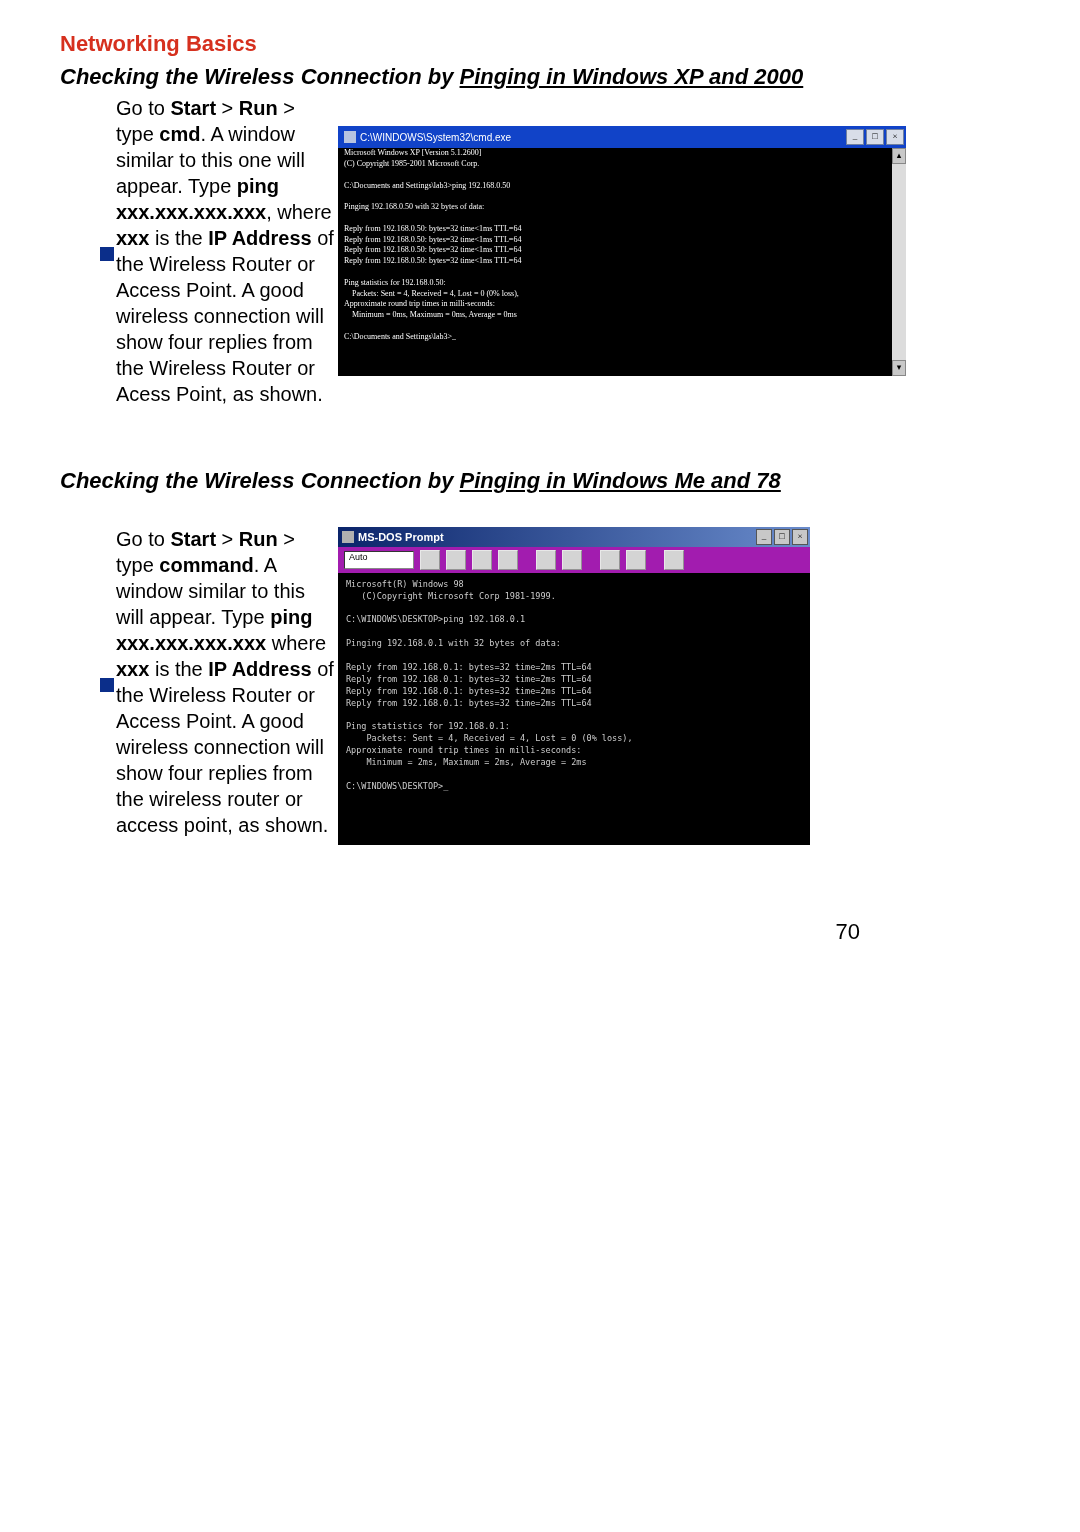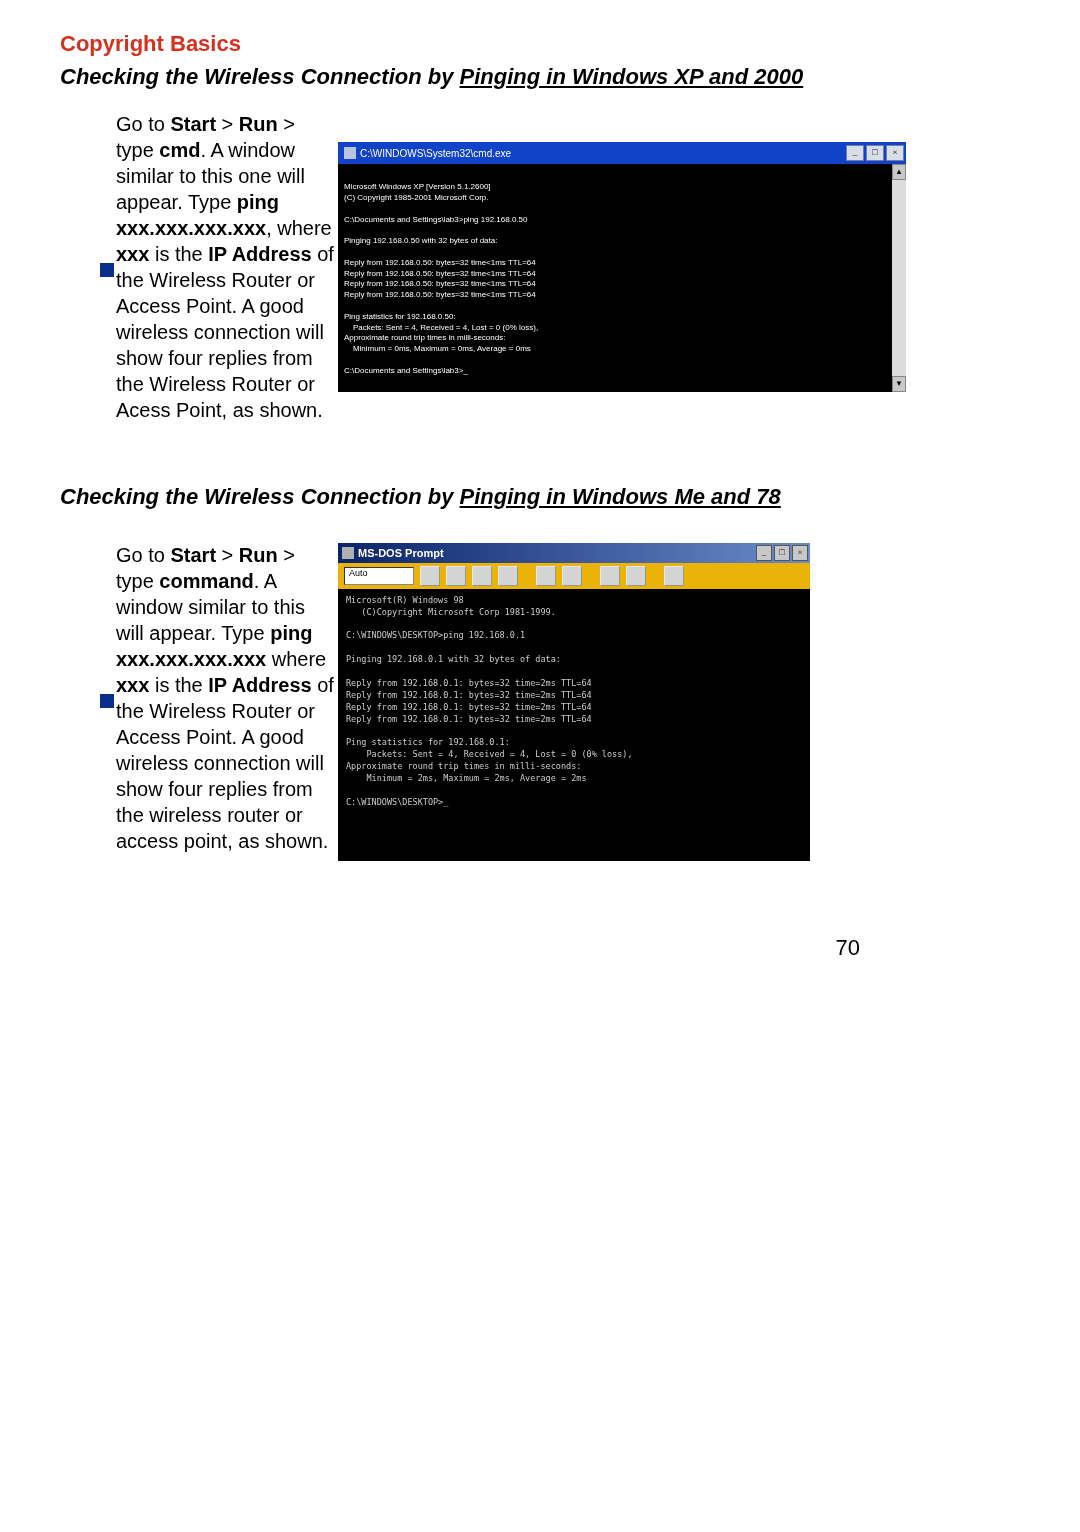--- a/index.html
+++ b/index.html
@@ -16,21 +16,21 @@
   .section-title {
     color: #d6301e;
     font-weight: bold;
     font-size: 22px;
   }
   .subheading {
     font-style: italic;
     font-weight: bold;
     font-size: 22px;
     margin-top: 4px;
-    margin-bottom: 20px;
+    margin-bottom: 4px;
   }
   .subheading .norm { text-decoration: none; }
   .subheading .uline { text-decoration: underline; }
   .subheading2 {
     font-style: italic;
     font-weight: bold;
     font-size: 22px;
     margin-top: 60px;
     margin-bottom: 30px;
   }
@@ -80,24 +80,24 @@
   .xp-btns { display: flex; gap: 2px; }
   .xp-btn { width: 16px; height: 14px; background: #d8dde8; border: 1px solid #7080a0; font-size: 9px; text-align: center; line-height: 12px; font-family: Tahoma; }
   .xp-body-wrap {
     display: flex;
     background: #000;
     height: 228px;
   }
   .xp-body {
     flex: 1;
     color: #fff;
-    font-family: Liberation Sans, sans-serif;
+    font-family: Liberation Serif, serif;
     font-size: 8px;
     line-height: 1.35;
-    padding: 18px 6px;
+    padding: 0 6px;
     white-space: pre;
     overflow: hidden;
   }
   .xp-scroll {
     width: 14px;
     background: #dcdcdc;
     display: flex;
     flex-direction: column;
     justify-content: space-between;
   }
@@ -118,21 +118,21 @@
     justify-content: space-between;
     padding: 0 2px;
   }
   .me-title-left { display:flex; align-items:center; gap:4px; padding-left:2px;}
   .me-ico { width: 12px; height: 12px; background: #b0b0b0; }
   .me-title-text { color: #fff; font-size: 11px; font-family: Tahoma, Arial; font-weight: bold;}
   .me-btns { display:flex; gap:2px;}
   .me-btn { width: 14px; height: 14px; background: #c8c8c8; border: 1px solid #555; font-size:9px; text-align:center; line-height:12px; font-family:Tahoma;}
   .me-toolbar {
     height: 26px;
-    background: #eab308;
+    background: #a21caf;
     display: flex;
     align-items: center;
     gap: 6px;
     padding: 0 6px;
     font-size: 10px;
     font-family: Tahoma, Arial;
   }
   .me-select {
     width: 60px; height: 16px; background: #fff; border: 1px inset #888; font-size:9px; padding:0 4px;
   }
@@ -150,21 +150,21 @@
   .page-num {
     margin-top: 80px;
     font-size: 22px;
     text-align: right;
     padding-right: 40px;
   }
 </style>
 </head>
 <body>
 
-<div class="section-title">Copyright Basics</div>
+<div class="section-title">Networking Basics</div>
 
 <div class="subheading">
   <span class="norm">Checking the Wireless Connection by </span><span class="uline">Pinging in Windows XP and 2000</span>
 </div>
 
 <div class="row">
   <div class="bullet"></div>
   <div class="para" id="para1"><span>Go to </span><span class="b">Start</span><span> &gt; </span><span class="b">Run</span><span> &gt; type </span><span class="b">cmd</span><span>.  A window similar to this one will appear.  Type </span><span class="b">ping xxx.xxx.xxx.xxx</span><span>, where </span><span class="b">xxx</span><span> is the </span><span class="b">IP Address</span><span> of the Wireless Router or Access Point.  A good wireless connection will show four replies from the Wireless Router or Acess Point, as shown.</span></div>
   <div class="screenshot-xp">
     <div class="xp-title">

